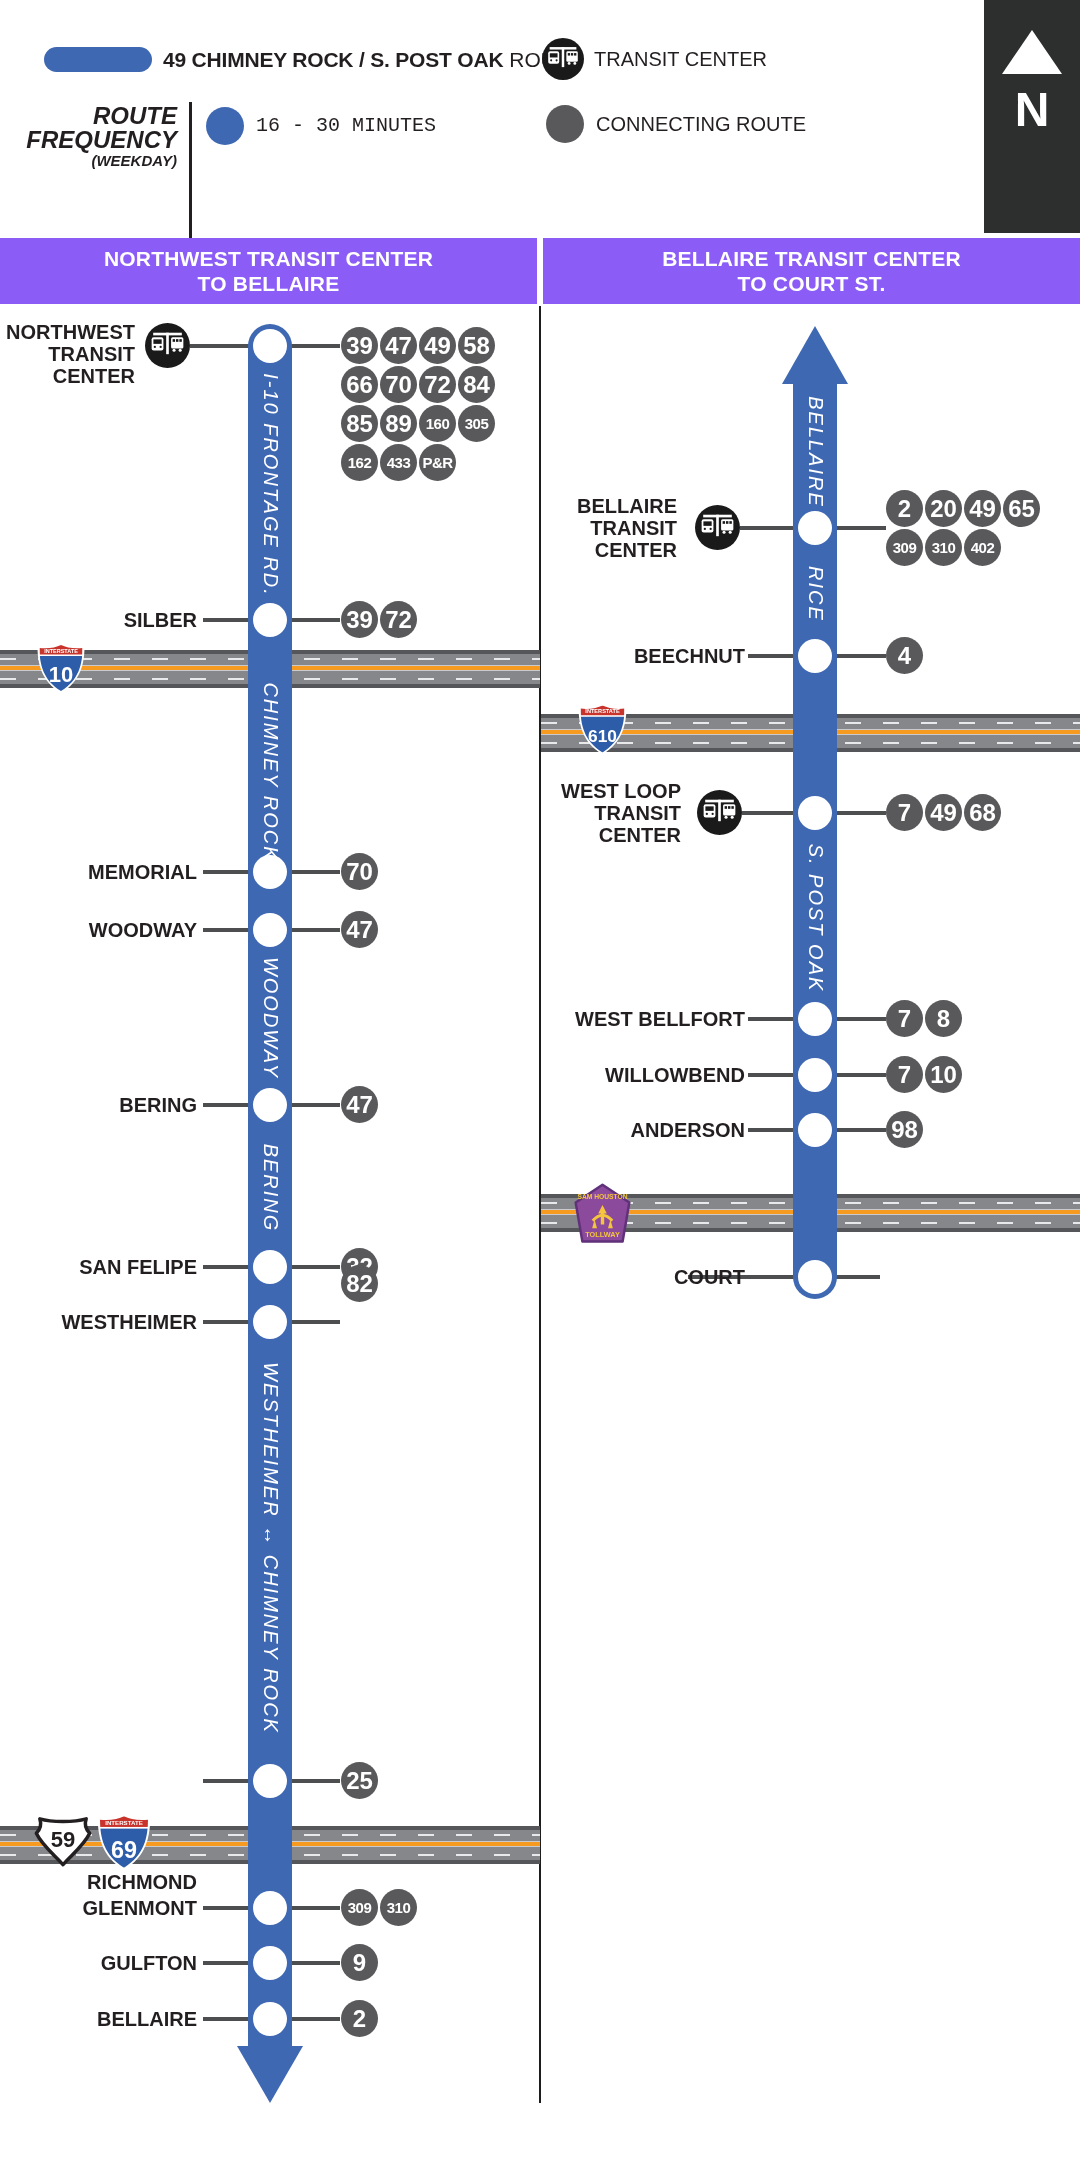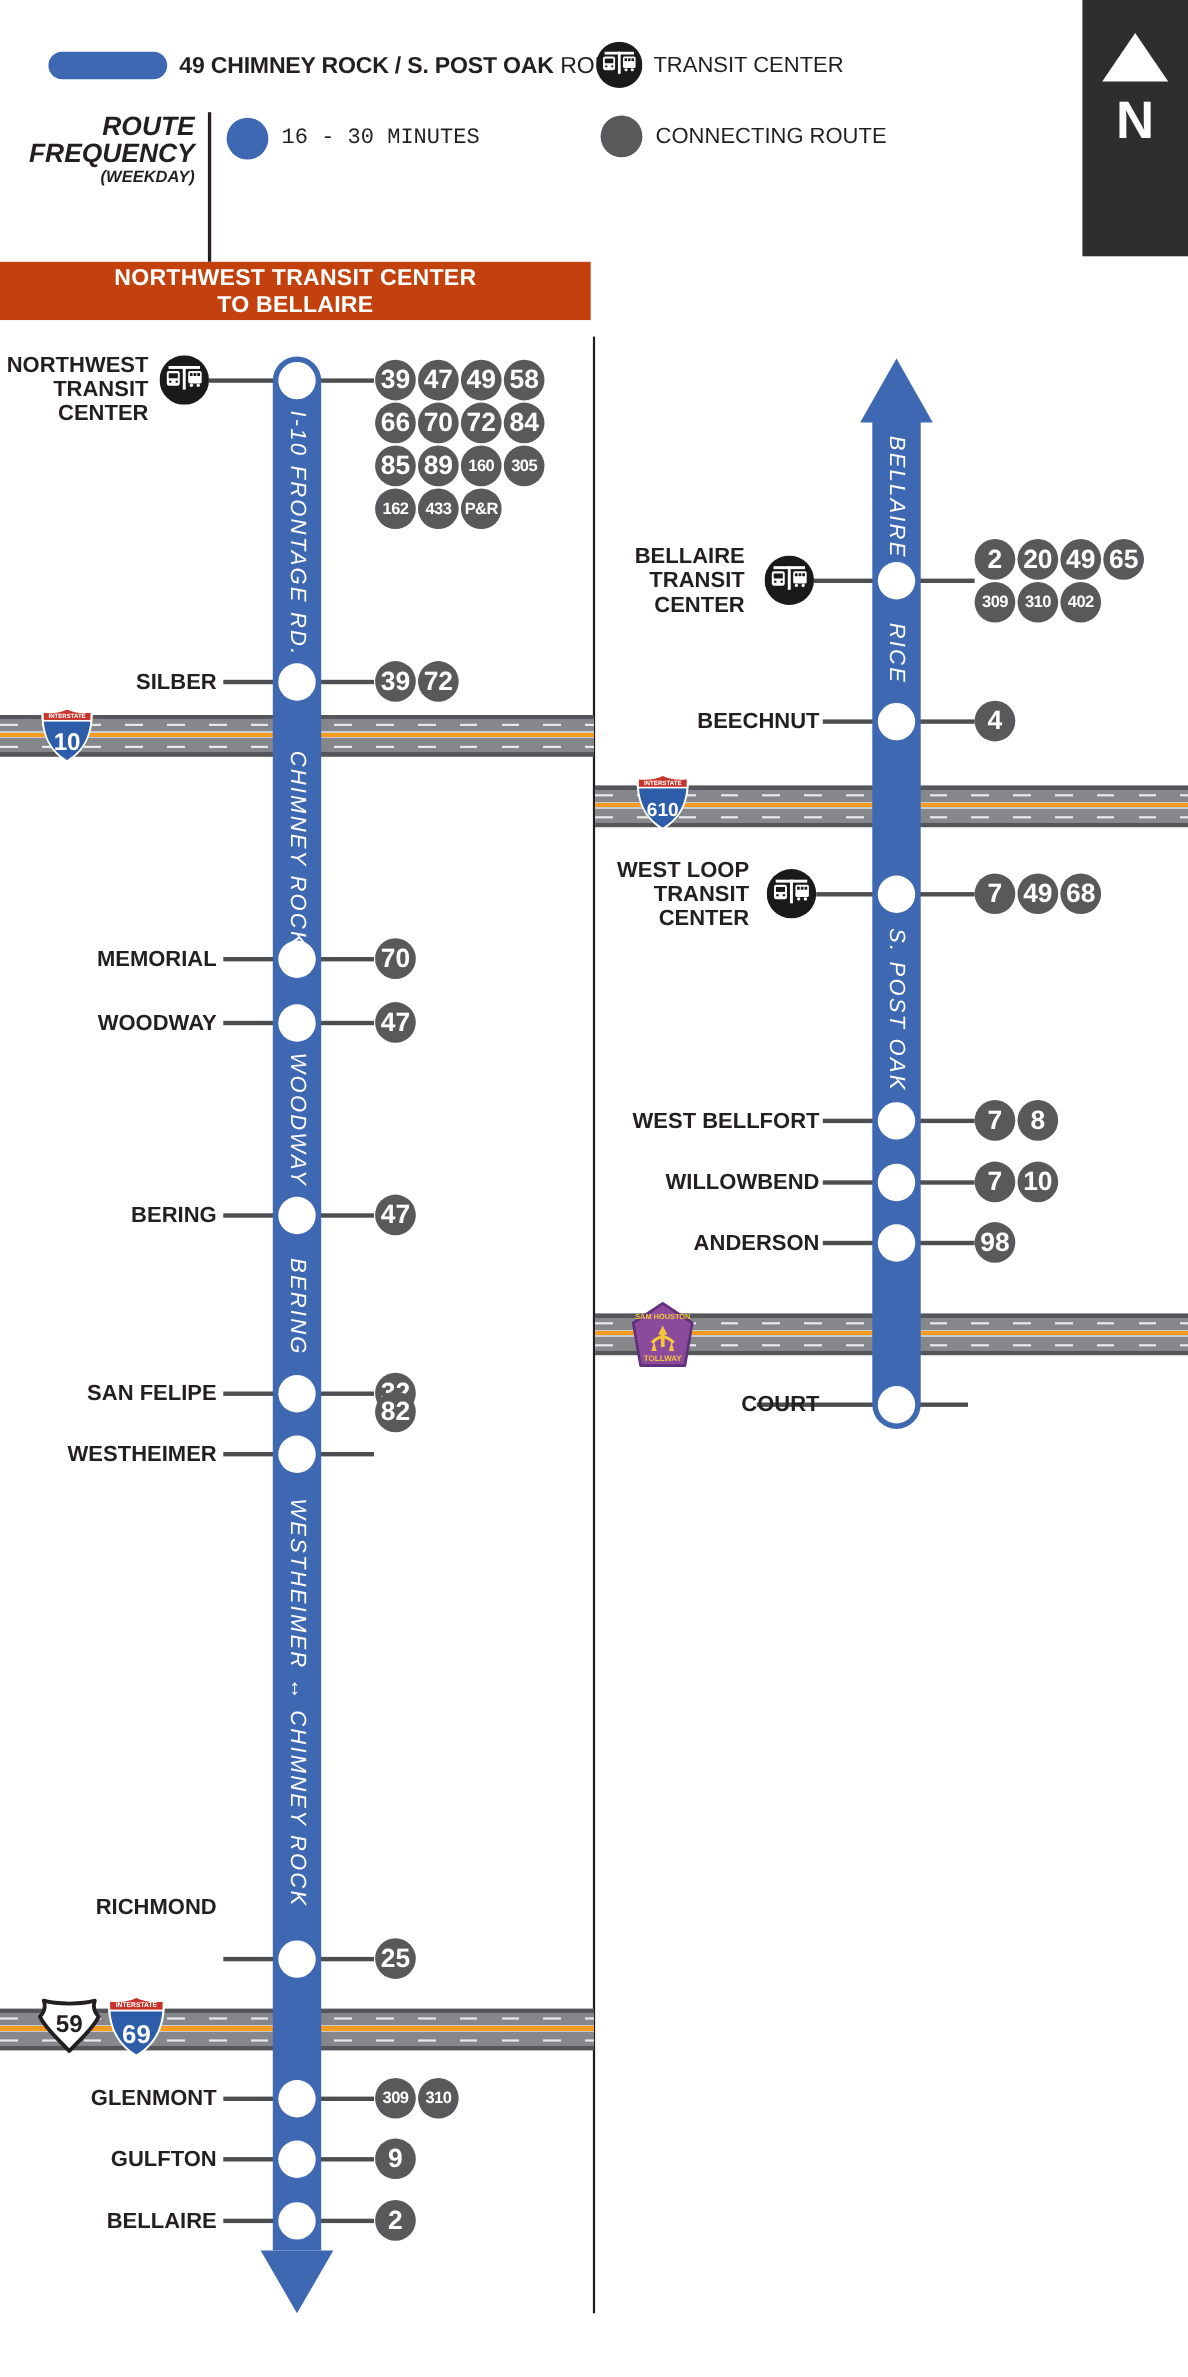--- a/index.html
+++ b/index.html
@@ -19,21 +19,21 @@
   .freq-text{left:256px;top:114px;height:24px;line-height:24px;font-size:20px;white-space:nowrap;font-family:Liberation Mono, monospace;}
   .conn-dot{left:546px;top:105px;width:38px;height:38px;border-radius:50%;background:#59595b;}
   .conn-text{left:596px;top:112px;height:24px;line-height:24px;font-size:20px;white-space:nowrap;}
 
   
   .north-box{left:984px;top:0;width:96px;height:233px;background:#2d2e2e;}
   .north-tri{left:1002px;top:30px;width:0;height:0;border-left:30px solid transparent;border-right:30px solid transparent;border-bottom:44px solid #fff;}
   .north-n{left:984px;top:84px;width:96px;text-align:center;color:#fff;font-weight:bold;font-size:48px;line-height:52px;}
 
   
-  .hdr{top:238px;height:53px;background:#c2410c;color:#fff;display:flex;flex-direction:column;justify-content:center;text-align:center;font-weight:bold;font-size:21px;line-height:25px;letter-spacing:0.2px;}
+  .hdr{top:238px;height:66px;background:#8b5cf6;color:#fff;display:flex;flex-direction:column;justify-content:center;text-align:center;font-weight:bold;font-size:21px;line-height:25px;letter-spacing:0.2px;}
   .hdr-left{left:0;width:537px;}
   .hdr-right{left:543px;width:537px;}
   .col-divider{left:539px;top:306px;width:2px;height:1797px;background:#1d1d1d;}
 
   
   .road{height:38px;z-index:1;background:linear-gradient(to bottom,
       #55565a 0px,#55565a 4px,
       #85878a 4px,#85878a 15px,
       #c9cbcd 15px,#c9cbcd 16px,
       #f79a20 16px,#f79a20 20px,
@@ -117,20 +117,24 @@
   <div class="abs conn-text">CONNECTING ROUTE</div>
 
   <div class="abs north-box"></div>
   <div class="abs north-tri"></div>
   <div class="abs north-n">N</div>
 
   <div class="abs hdr hdr-left">
     <div>NORTHWEST TRANSIT CENTER</div>
     <div>TO BELLAIRE</div>
   </div>
+  <div class="abs hdr hdr-right">
+    <div>BELLAIRE TRANSIT CENTER</div>
+    <div>TO COURT ST.</div>
+  </div>
   <div class="abs col-divider"></div>
 
   <div class="abs road" style="left:0;top:650px;width:540px"></div>
   <div class="abs road" style="left:0;top:1826px;width:540px"></div>
   <div class="abs road" style="left:541px;top:714px;width:539px"></div>
   <div class="abs road" style="left:541px;top:1194px;width:539px"></div>
 
   <svg class="abs shield" style="left:36px;top:642px" width="50" height="52" viewBox="0 0 100 104">
     <path d="M50 2 C60 8 78 11 97 8 C97 42 90 78 50 102 C10 78 3 42 3 8 C22 11 40 8 50 2 Z" fill="#fff"></path>
     <clipPath id="is10">
@@ -277,21 +281,21 @@
     </div>
 
   <div class="abs connector conn-l" style="top:1320px"></div>
   <div class="abs stop-label lbl-l" style="top:1310px">WESTHEIMER</div>
   <div class="abs stop-dot dot-l" style="top:1305px"></div>
   <div class="abs badges bdg-l" style="top:1265px">
       <span class="badge">82</span>
     </div>
 
   <div class="abs connector conn-l" style="top:1779px"></div>
-  <div class="abs stop-label lbl-l" style="top:1722px">RICHMOND</div>
+  <div class="abs stop-label lbl-l" style="top:1870px">RICHMOND</div>
   <div class="abs stop-dot dot-l" style="top:1764px"></div>
   <div class="abs badges bdg-l" style="top:1762px">
       <span class="badge">25</span>
     </div>
 
   <div class="abs connector conn-l" style="top:1906px"></div>
   <div class="abs stop-label lbl-l" style="top:1896px">GLENMONT</div>
   <div class="abs stop-dot dot-l" style="top:1891px"></div>
   <div class="abs badges bdg-l" style="top:1889px">
       <span class="badge sm">309</span>

